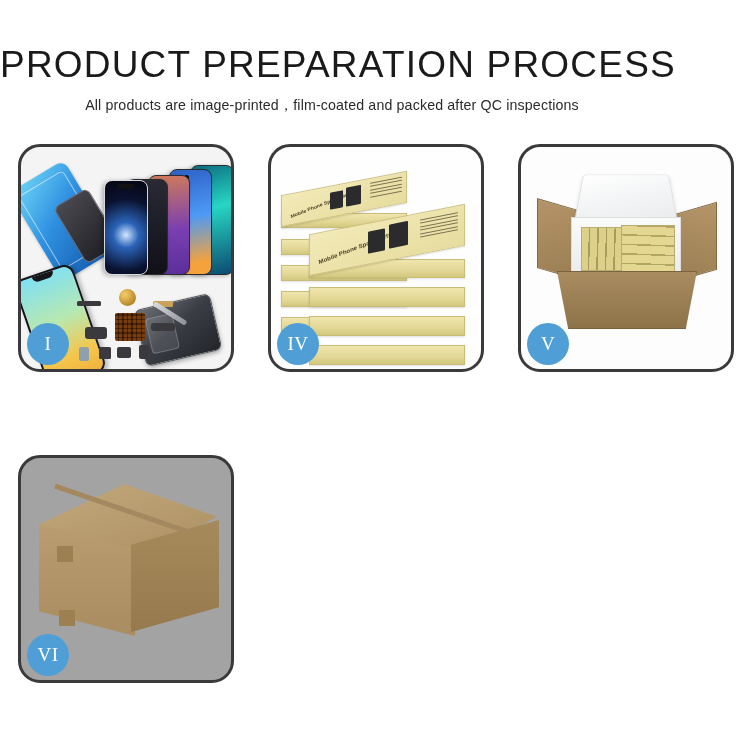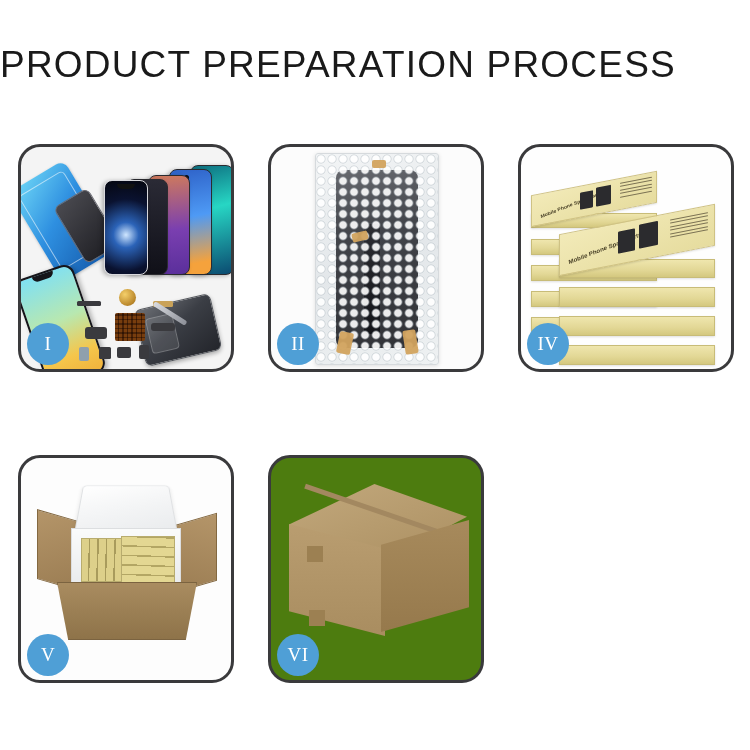--- a/index.html
+++ b/index.html
@@ -287,21 +287,21 @@
       repeating-linear-gradient(92deg,#ddd08a 0 7px,#a89b5c 7px 8.5px);
     border:1px solid #b8ac6e;
   }
   .yellows2 {
     position:absolute; left:100px; top:78px; width:54px; height:48px;
     background: repeating-linear-gradient(2deg,#e3d792 0 8px,#b3a664 8px 9.5px);
     border:1px solid #b8ac6e;
   }
 
   
-  .p6 { background:#4d7c0f; }
+  .p6 { background:#a3a3a3; }
   .c6top {
     position:absolute; left:18px; top:26px; width:178px; height:78px;
     background:linear-gradient(160deg,#c2a87c,#ab8f61);
     clip-path: polygon(48% 0, 100% 42%, 52% 100%, 0 52%);
   }
   .c6seam {
     position:absolute; left:30px; top:50px; width:150px; height:5px;
     background:#a38860; transform:rotate(19deg);
   }
   .c6front {
@@ -317,20 +317,21 @@
   .c6tape1 { position:absolute; left:36px; top:88px; width:16px; height:16px; background:#9c8052; }
   .c6tape2 { position:absolute; left:38px; top:152px; width:16px; height:16px; background:#9c8052; }
 </style>
 </head>
 <body>
 
 <div class="page">
 
   <div class="header">
     <div class="title">PRODUCT PREPARATION PROCESS</div>
+    <div class="subtitle">All products are image-printed，film-coated and packed after QC inspections</div>
   </div>
 
   <div class="grid">
 
     <div class="panel p1">
       <div class="scene">
         <div class="film"></div>
         <div class="film-phone"></div>
         <div class="fan">
           <div class="fph fph5"></div>
@@ -351,34 +352,20 @@
           <div class="pt" style="left:2px;top:60px;width:10px;height:14px;border-radius:2px;background:#8fa0ad;"></div>
           <div class="pt" style="left:22px;top:60px;width:12px;height:12px;"></div>
           <div class="pt" style="left:40px;top:60px;width:14px;height:11px;border-radius:2px;"></div>
           <div class="pt" style="left:62px;top:58px;width:10px;height:14px;border-radius:2px;"></div>
           <div class="tweez"></div>
         </div>
       </div>
       <div class="badge">I</div>
     </div>
 
-    <div class="panel p2">
-      <div class="scene">
-        <div class="bag">
-          <div class="screen2"></div>
-          <div class="flex2"></div>
-          <div class="bubbles"></div>
-          <div class="tape tp1"></div>
-          <div class="tape tp2"></div>
-          <div class="tape tp3"></div>
-          <div class="tape tp4"></div>
-        </div>
-      </div>
-      <div class="badge">II</div>
-    </div>
 
 
     <div class="panel p4">
       <div class="scene">
         <div class="stack">
 
           <div class="sbox" style="left:4px;  top:52px;  width:126px; height:15px;"></div>
           <div class="sbox" style="left:4px;  top:78px;  width:126px; height:16px;"></div>
           <div class="sbox" style="left:4px;  top:104px; width:126px; height:16px;"></div>
           <div class="sbox" style="left:4px;  top:130px; width:126px; height:16px;"></div>

